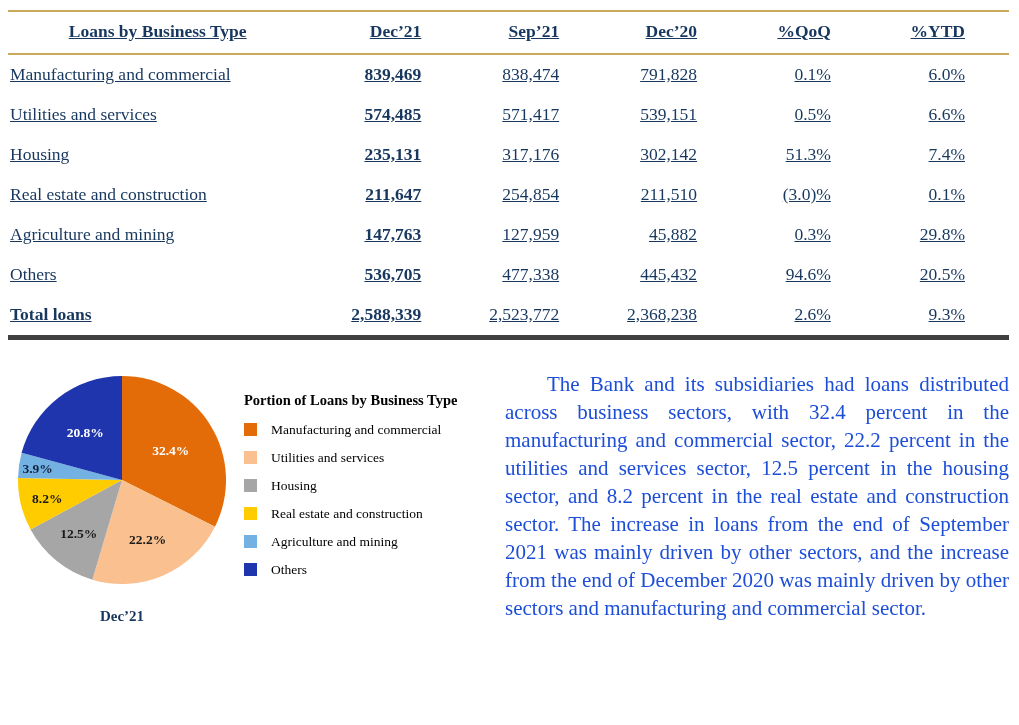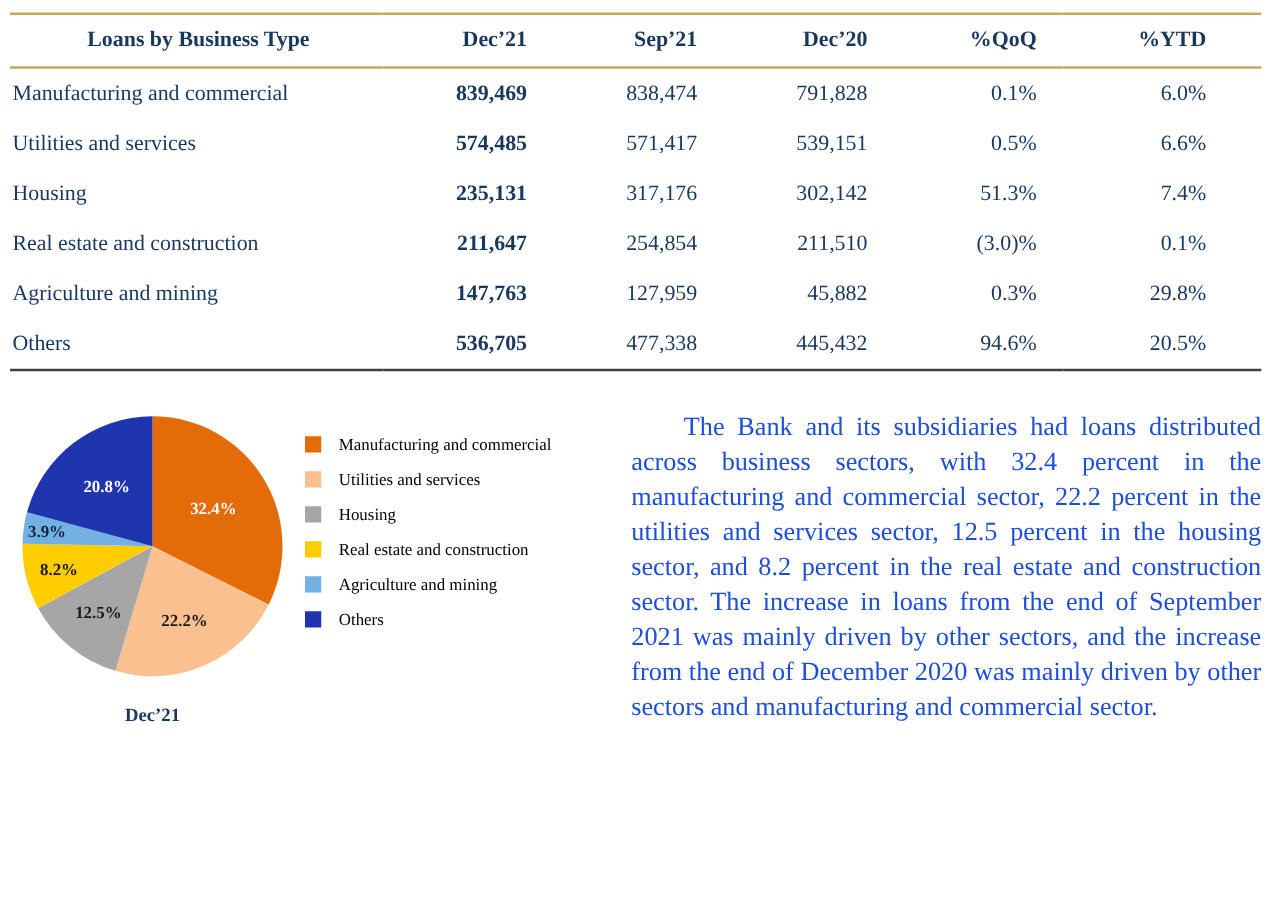--- a/index.html
+++ b/index.html
@@ -13,21 +13,22 @@
     color: #17375E;
   }
   .page { position: relative; width: 1019px; height: 725px; }
 
   
   .table-wrap { margin: 10px 10px 0 8px; }
   table.loans {
     width: 100%;
     border-collapse: collapse;
     border-top: 2px solid #C9A95C;
-    border-bottom: 2px solid #404040;
+    border-bottom: 5px solid #404040;
+    text-decoration: underline;
   }
   table.loans thead tr { border-bottom: 2px solid #C9A95C; }
   table.loans th {
     font-weight: bold;
     font-size: 17.5px;
     color: #17375E;
     padding: 9px 0 11px 0;
     white-space: nowrap;
   }
   table.loans td {
@@ -161,20 +162,28 @@
           <td class="c-num">0.3%</td>
           <td class="c-num c-ytd">29.8%</td>
         </tr>
         <tr>
           <td class="c-label">Others</td>
           <td class="c-num bold">536,705</td>
           <td class="c-num">477,338</td>
           <td class="c-num">445,432</td>
           <td class="c-num">94.6%</td>
           <td class="c-num c-ytd">20.5%</td>
+        </tr>
+        <tr class="total-row">
+          <td class="c-label">Total loans</td>
+          <td class="c-num bold">2,588,339</td>
+          <td class="c-num">2,523,772</td>
+          <td class="c-num">2,368,238</td>
+          <td class="c-num">2.6%</td>
+          <td class="c-num c-ytd">9.3%</td>
         </tr>
       </tbody>
     </table>
   </div>
 
   <div class="bottom">
     <div class="chart-area">
       <div class="pie-col">
         <svg id="pie" class="pie" viewBox="0 0 220 220">
             <path d="M 110 110 L 110.00 6.00 A 104 104 0 0 1 202.96 156.63 Z" fill="#E36C09"></path>
@@ -186,20 +195,21 @@
             <path d="M 110 110 L 18.55 159.53 A 104 104 0 0 1 6.02 108.04 Z" fill="#FFCC00"></path>
             <text x="35.2" y="132.7" fill="#1A1A1A" text-anchor="middle" class="pie-label">8.2%</text>
             <path d="M 110 110 L 6.02 108.04 A 104 104 0 0 1 9.60 82.87 Z" fill="#73B1E3"></path>
             <text x="25.6" y="102.5" fill="#10233F" text-anchor="middle" class="pie-label">3.9%</text>
             <path d="M 110 110 L 9.60 82.87 A 104 104 0 0 1 110.00 6.00 Z" fill="#1F35AD"></path>
             <text x="73.3" y="66.6" fill="#FFFFFF" text-anchor="middle" class="pie-label">20.8%</text>
           </svg>
         <div class="pie-caption">Dec’21</div>
       </div>
       <div class="legend">
+        <div class="legend-title">Portion of  Loans by Business Type</div>
         <div class="legend-item">
           <span class="legend-swatch" style="background: rgb(227, 108, 9);"></span>
           <span class="legend-label">Manufacturing and commercial</span>
         </div>
         <div class="legend-item">
           <span class="legend-swatch" style="background: rgb(250, 192, 144);"></span>
           <span class="legend-label">Utilities and services</span>
         </div>
         <div class="legend-item">
           <span class="legend-swatch" style="background: rgb(166, 166, 166);"></span>

